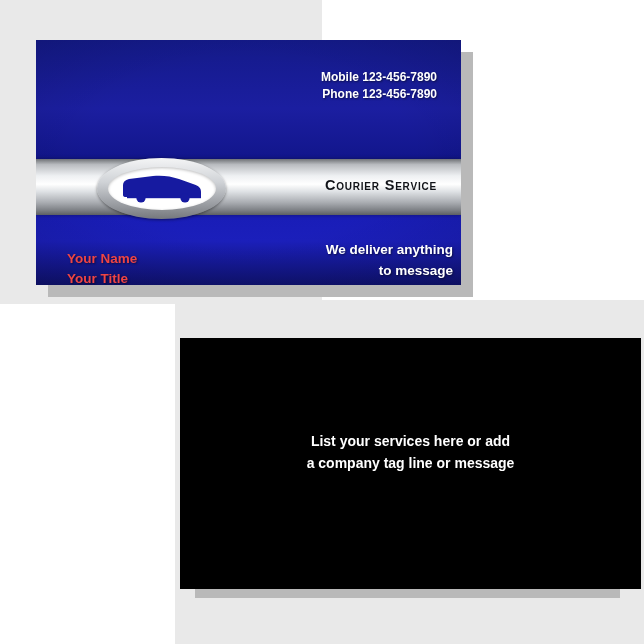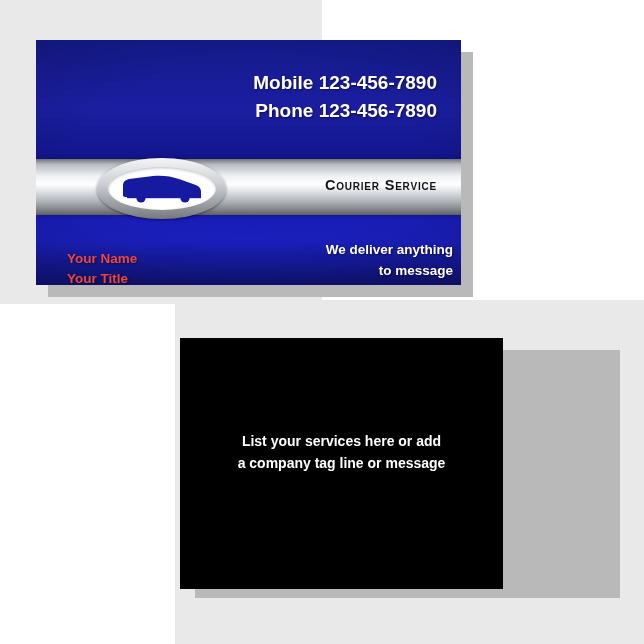--- a/index.html
+++ b/index.html
@@ -82,21 +82,21 @@
     font-weight: bold;
     letter-spacing: 0.4px;
     text-shadow: 1px 1px 2px rgba(0,0,0,0.5);
   }
   .phones {
     position: absolute;
     right: 24px;
     top: 29px;
     text-align: right;
     color: #ffffff;
-    font-size: 19px;
+    font-size: 12px;
     font-weight: bold;
     line-height: 1.45;
     text-shadow: 1px 1px 2px rgba(0,0,0,0.5);
   }
   
   .silver-band {
     position: absolute;
     left: 0;
     top: 119px;
     width: 425px;
@@ -177,21 +177,21 @@
     left: 195px;
     top: 350px;
     width: 425px;
     height: 248px;
     background: #b9b9b9;
   }
   .card-back {
     position: absolute;
     left: 180px;
     top: 338px;
-    width: 323px;
+    width: 461px;
     height: 251px;
     background: #000000;
   }
   .back-text {
     position: absolute;
     left: 0;
     right: 0;
     top: 92px;
     text-align: center;
     color: #ffffff;

